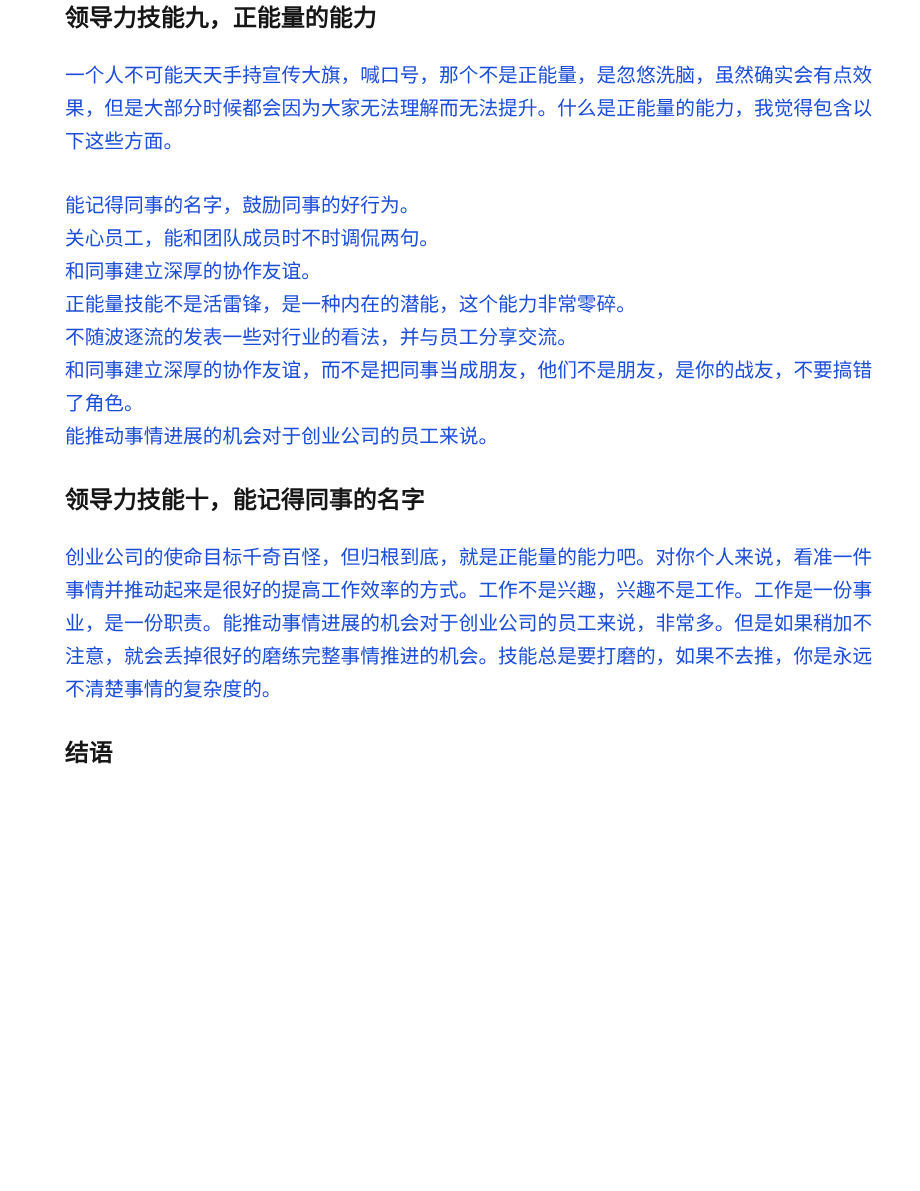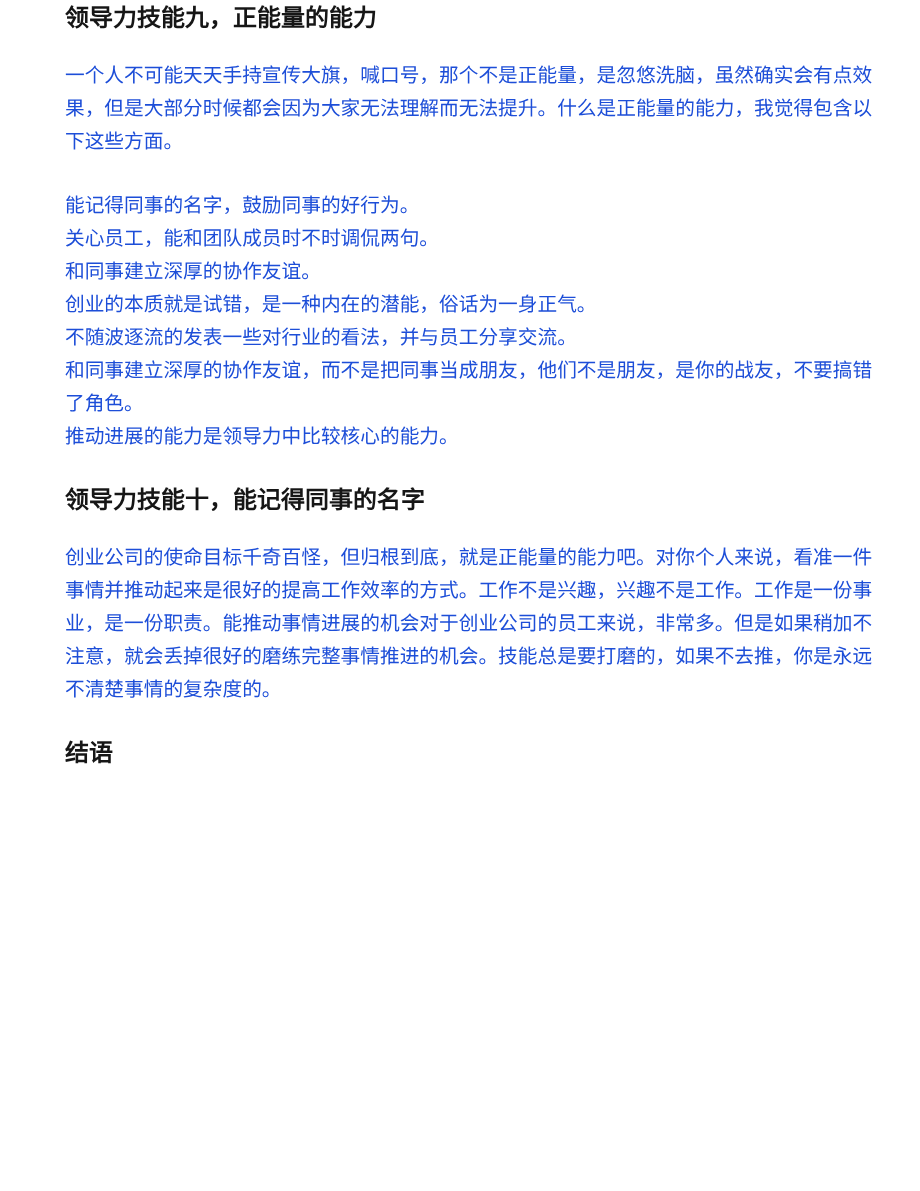--- a/index.html
+++ b/index.html
@@ -49,24 +49,24 @@
 <article class="doc">
 
   <h2>领导力技能九，正能量的能力</h2>
 
   <p>一个人不可能天天手持宣传大旗，喊口号，那个不是正能量，是忽悠洗脑，虽然确实会有点效果，但是大部分时候都会因为大家无法理解而无法提升。什么是正能量的能力，我觉得包含以下这些方面。</p>
 
   <div class="point-lines">
     <p class="point-line">能记得同事的名字，鼓励同事的好行为。</p>
     <p class="point-line">关心员工，能和团队成员时不时调侃两句。</p>
     <p class="point-line">和同事建立深厚的协作友谊。</p>
-    <p class="point-line">创业的本质就是试错，是一种内在的潜能，俗话为一身正气。</p>
+    <p class="point-line">正能量技能不是活雷锋，是一种内在的潜能，这个能力非常零碎。</p>
     <p class="point-line">不随波逐流的发表一些对行业的看法，并与员工分享交流。</p>
     <p class="point-line">和同事建立深厚的协作友谊，而不是把同事当成朋友，他们不是朋友，是你的战友，不要搞错了角色。</p>
-    <p class="point-line">推动进展的能力是领导力中比较核心的能力。</p>
+    <p class="point-line">能推动事情进展的机会对于创业公司的员工来说。</p>
   </div>
 
 
   <h2>领导力技能十，能记得同事的名字</h2>
 
   <p>创业公司的使命目标千奇百怪，但归根到底，就是正能量的能力吧。对你个人来说，看准一件事情并推动起来是很好的提高工作效率的方式。工作不是兴趣，兴趣不是工作。工作是一份事业，是一份职责。能推动事情进展的机会对于创业公司的员工来说，非常多。但是如果稍加不注意，就会丢掉很好的磨练完整事情推进的机会。技能总是要打磨的，如果不去推，你是永远不清楚事情的复杂度的。</p>
 
 
   <h2>结语</h2>
 

